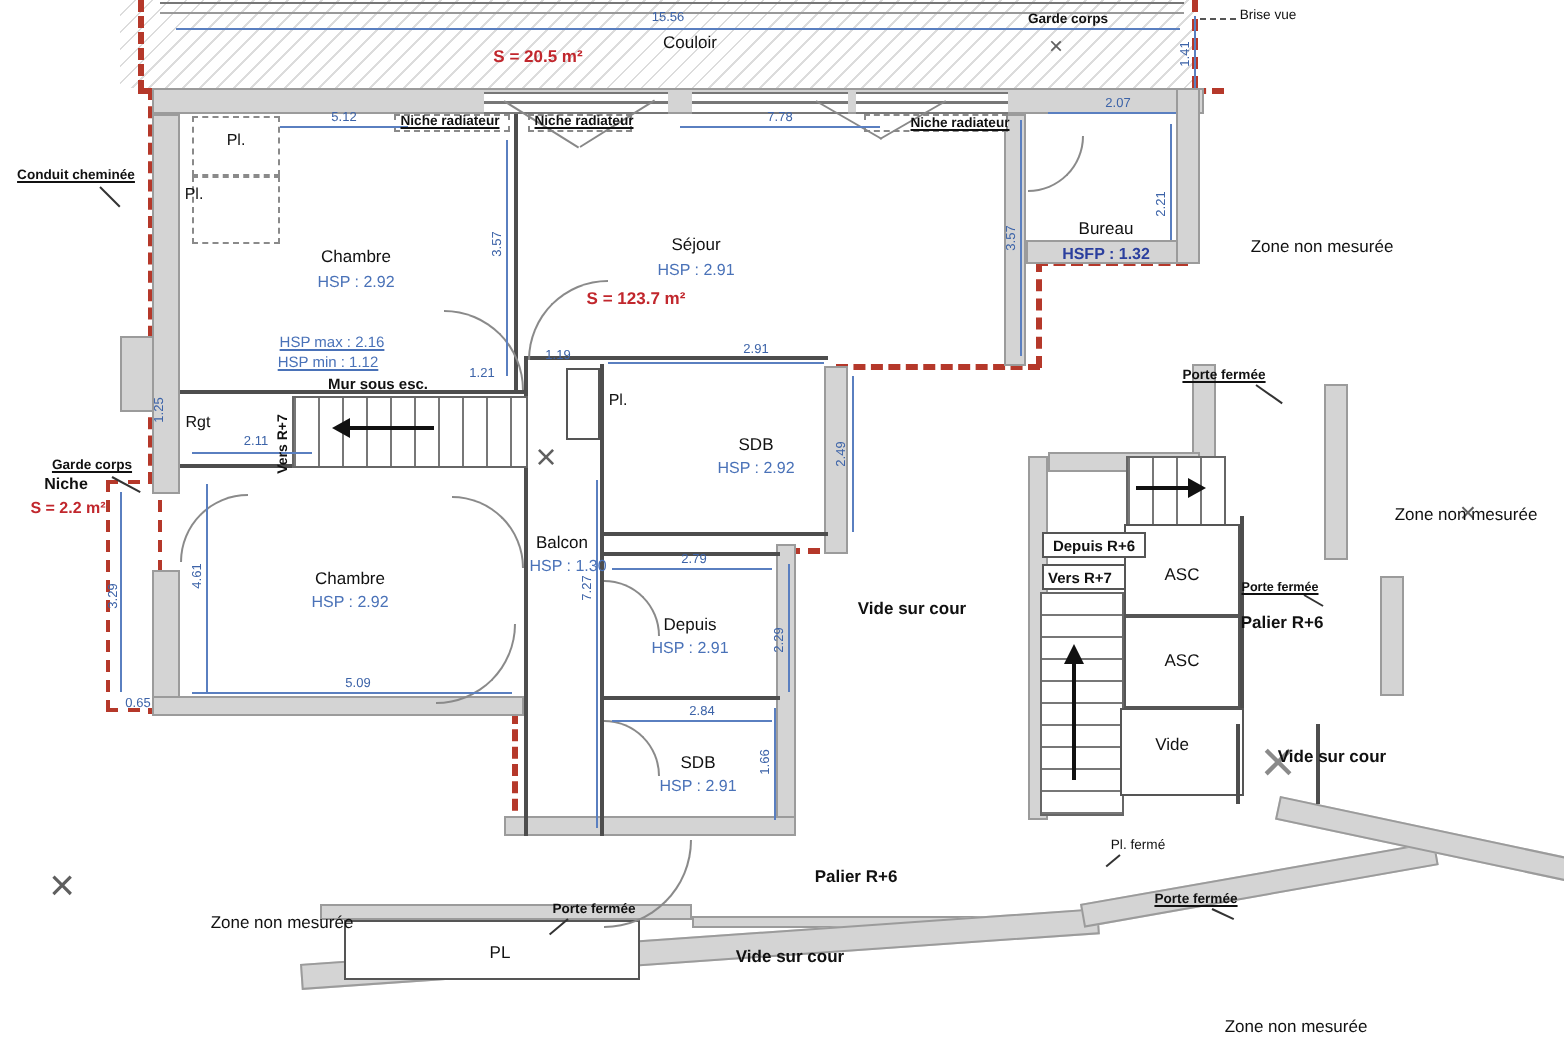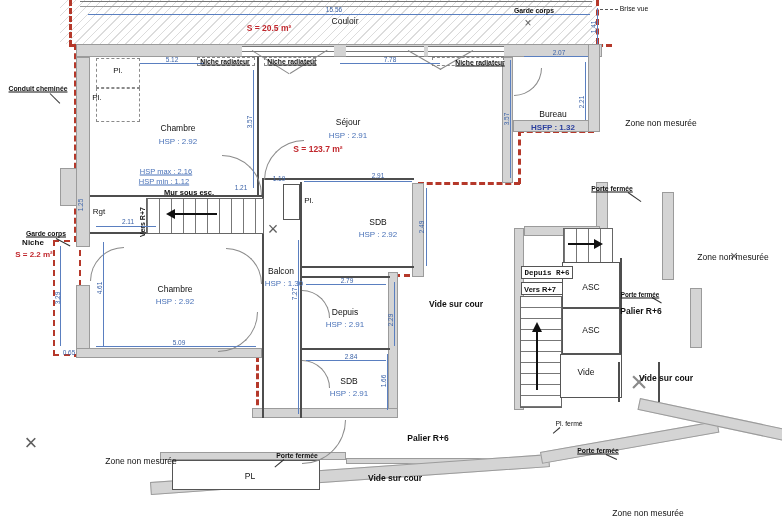--- a/index.html
+++ b/index.html
@@ -205,21 +205,21 @@
 
   <div class="lbl b" style="left:33px;top:242px;font-size:8px;">Niche</div>
   <div class="lbl red" style="left:34px;top:254px;font-size:8px;">S = 2.2 m²</div>
 
   <div class="lbl" style="left:99px;top:211px;font-size:8px;">Rgt</div>
   <div class="lbl" style="left:118px;top:70px;font-size:8px;">Pl.</div>
   <div class="lbl" style="left:97px;top:97px;font-size:8px;">Pl.</div>
   <div class="lbl" style="left:309px;top:200px;font-size:8px;">Pl.</div>
   <div class="lbl" style="left:250px;top:476px;">PL</div>
 
-  <div class="lbl b sm" style="left:547px;top:273px;font-size:7.5px;font-family:Liberation Mono, monospace;">Depuis R+6</div>
+  <div class="lbl b sm" style="left:547px;top:273px;font-size:7.5px;">Depuis R+6</div>
   <div class="lbl b sm" style="left:540px;top:289px;font-size:7.5px;">Vers R+7</div>
   <div class="lbl rot b sm" style="left:142px;top:222px;font-size:7px;">Vers R+7</div>
 
   <div class="lbl" style="left:591px;top:287px;">ASC</div>
   <div class="lbl" style="left:591px;top:330px;">ASC</div>
   <div class="lbl" style="left:586px;top:372px;">Vide</div>
 
   <div class="lbl b" style="left:641px;top:311px;">Palier R+6</div>
   <div class="lbl b" style="left:428px;top:438px;">Palier R+6</div>
 

